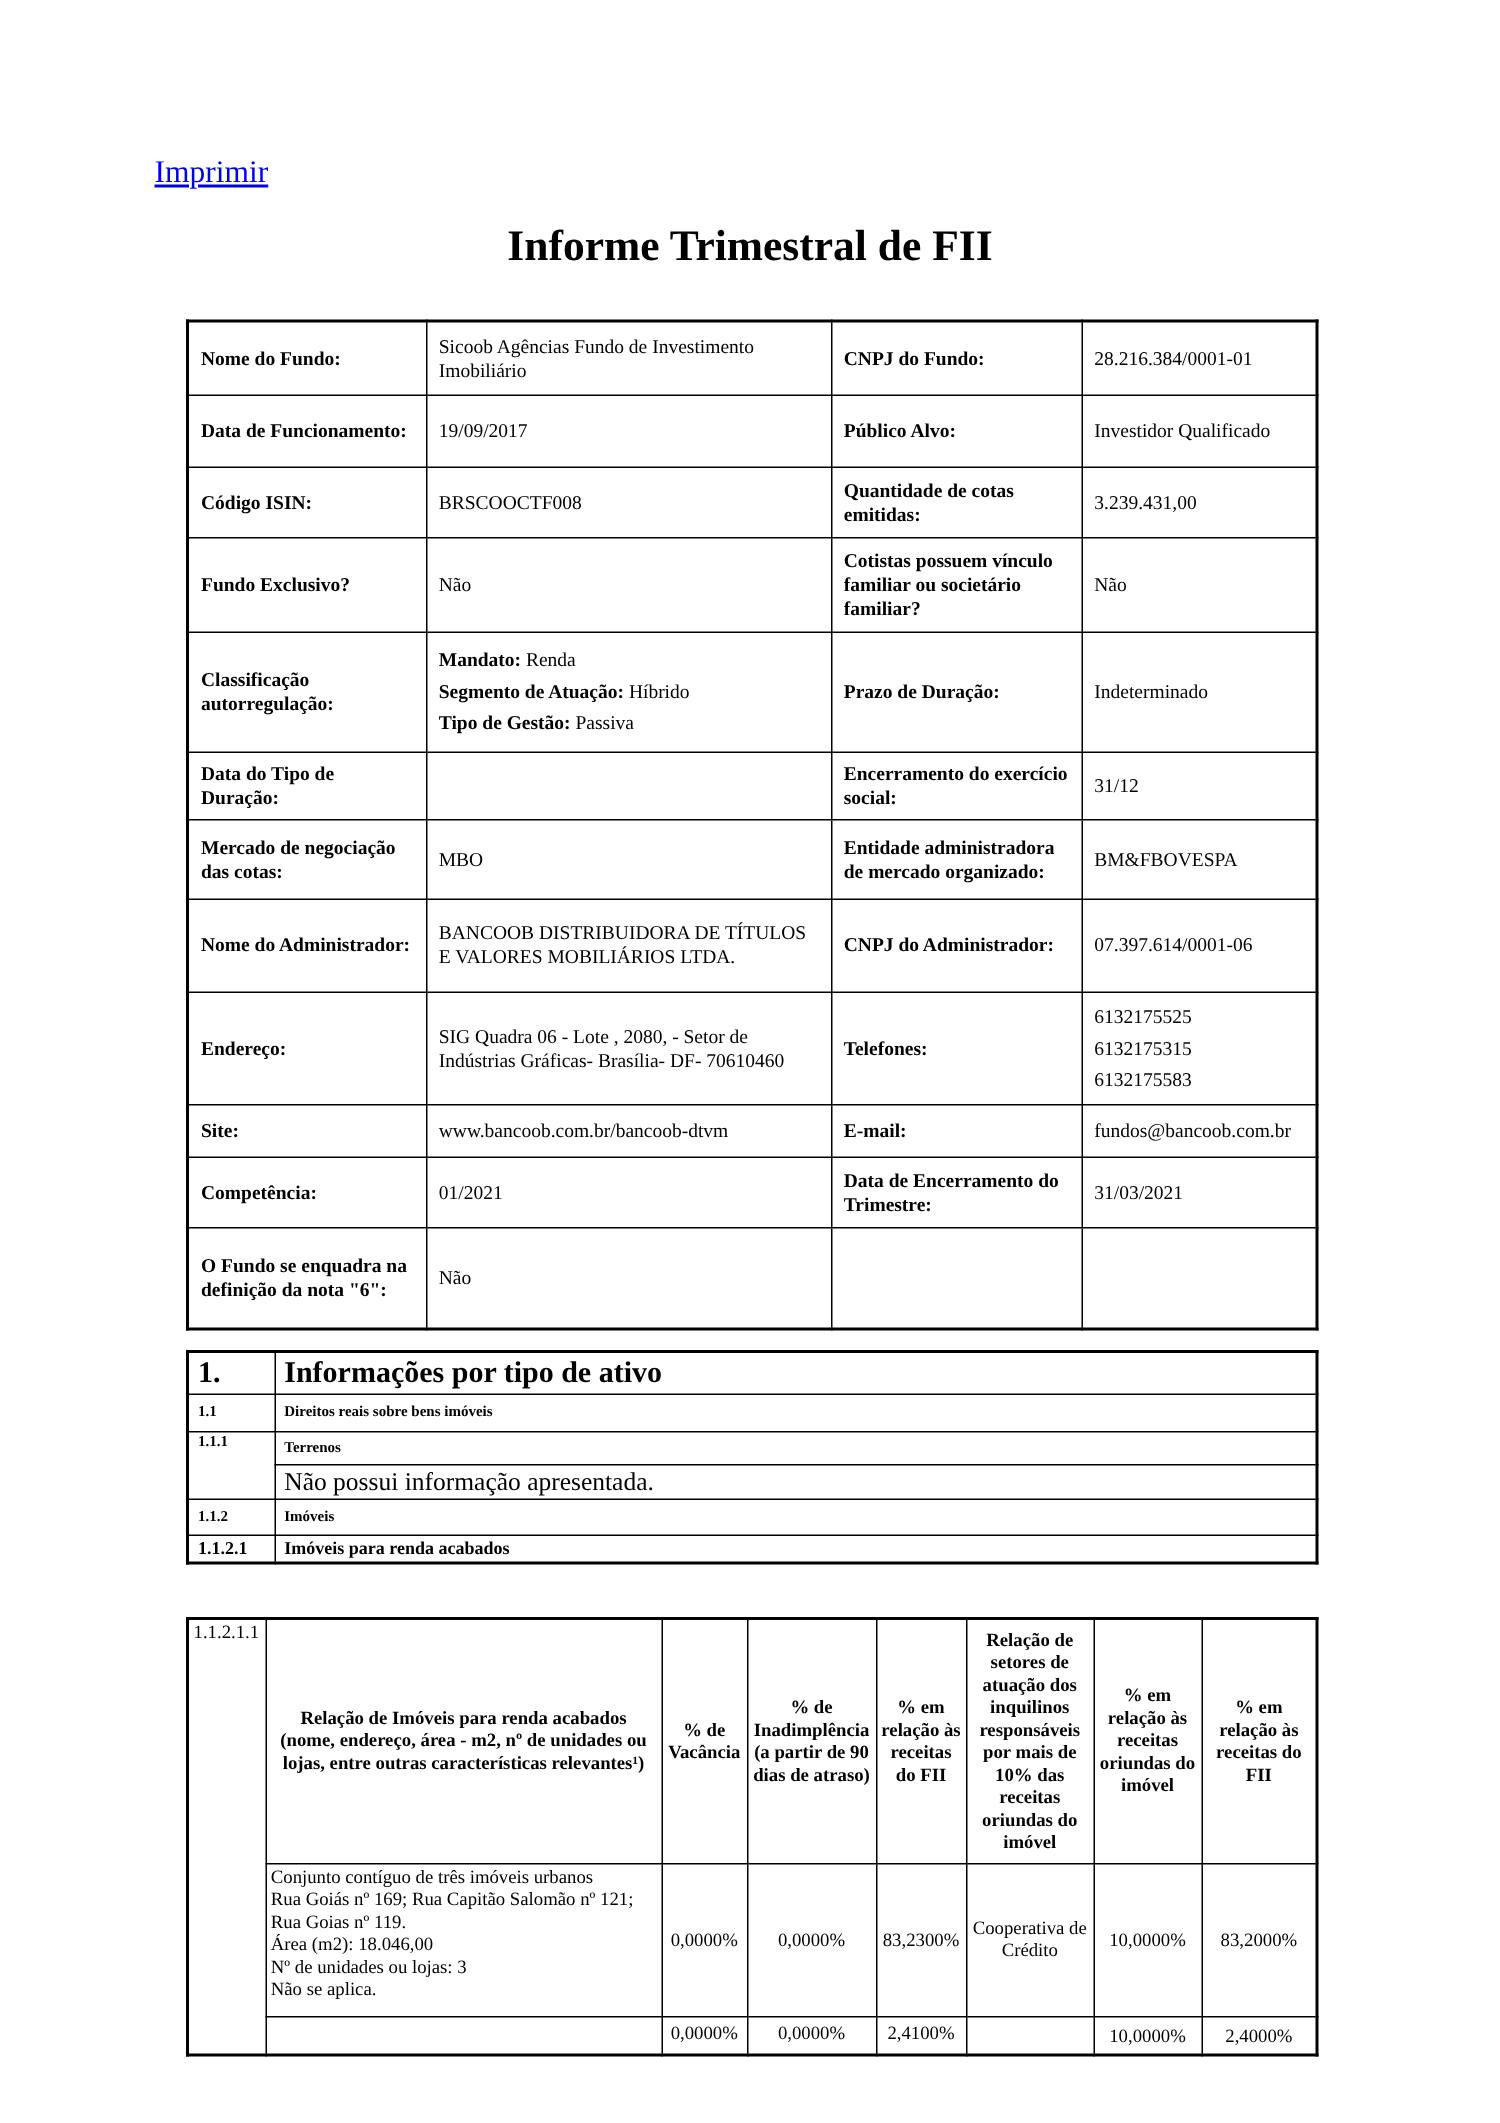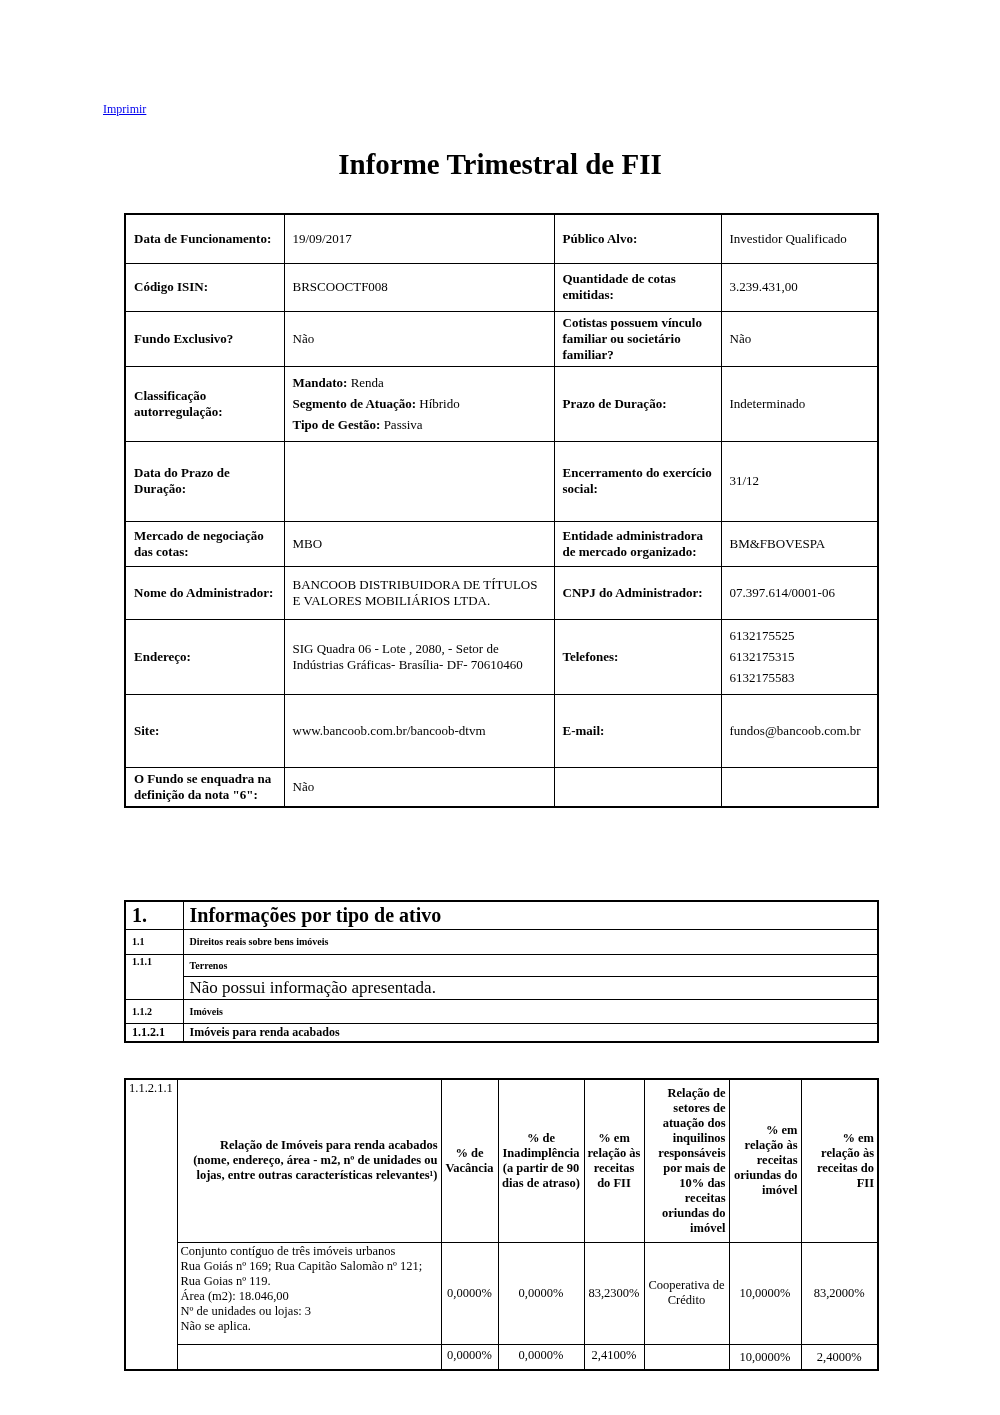--- a/index.html
+++ b/index.html
@@ -1,21 +1,21 @@
 <!DOCTYPE html>
 <html><head>
 <meta charset="utf-8">
 <style>
   html,body{margin:0;padding:0;}
   body{
     width:1000px;height:1415px;position:relative;background:#ffffff;
     font-family:"Liberation Serif", serif;color:#000;overflow:hidden;
   }
   a.print-link{
-    position:absolute;left:103px;top:102px;font-size:12px;
+    position:absolute;left:103px;top:102px;font-size:21px;
     color:#0000EE;text-decoration:underline;cursor:pointer;
   }
   h1.page-title{
     position:absolute;left:0;top:148px;width:1000px;margin:0;
     text-align:center;font-size:29px;font-weight:bold;
   }
   table{border-collapse:collapse;table-layout:fixed;}
   td,th{border:1px solid #000;overflow:hidden;}
 
   
@@ -51,21 +51,21 @@
   .sec-table tr:nth-child(6){height:17px}
 
   
   .assets-table{position:absolute;left:124px;top:1078px;width:753px;border:2px solid #000;}
   .assets-table th,.assets-table td{font-size:12.5px;line-height:15px;padding:1px 3px;}
   .assets-table th{font-weight:bold;vertical-align:middle;}
   .assets-table tr:nth-child(1){height:163px}
   .assets-table tr:nth-child(2){height:102px}
   .assets-table tr:nth-child(3){height:26px}
   .num-cell{vertical-align:top;text-align:left;font-size:12.5px;padding:2px 2px 2px 4px;}
-  .th-left{text-align:right;margin-top:28px;}
+  .th-left{text-align:center;margin-top:28px;}
   .th-center{text-align:center;}
   .desc-cell{vertical-align:top;text-align:left;padding:3px 5px;}
   .val-cell{text-align:center;vertical-align:middle;}
   .r2 .val-cell{vertical-align:top;padding-top:3px;}
   .r2 .val-low{vertical-align:bottom;padding-bottom:4px;}
 </style>
 </head>
 <body>
 
 <a class="print-link">Imprimir</a>
@@ -73,20 +73,26 @@
 <h1 class="page-title">Informe Trimestral de FII</h1>
 
 <table class="info-table">
   <colgroup>
       <col style="width:159px">
       <col style="width:270px">
       <col style="width:167px">
       <col style="width:157px">
     </colgroup>
   <tbody>
+      <tr>
+    <td class="lbl">Nome do Fundo:</td>
+    <td>Sicoob Agências Fundo de Investimento Imobiliário</td>
+    <td class="lbl">CNPJ do Fundo:</td>
+    <td>28.216.384/0001-01</td>
+  </tr>
   <tr>
     <td class="lbl">Data de Funcionamento:</td>
     <td>19/09/2017</td>
     <td class="lbl">Público Alvo:</td>
     <td>Investidor Qualificado</td>
   </tr>
   <tr>
     <td class="lbl">Código ISIN:</td>
     <td>BRSCOOCTF008</td>
     <td class="lbl">Quantidade de cotas emitidas:</td>
@@ -102,21 +108,21 @@
     <td class="lbl">Classificação autorregulação:</td>
     <td>
       <p><b>Mandato:</b><span> Renda</span></p>
       <p><b>Segmento de Atuação:</b><span> Híbrido</span></p>
       <p><b>Tipo de Gestão:</b><span> Passiva</span></p>
     </td>
     <td class="lbl">Prazo de Duração:</td>
     <td>Indeterminado</td>
   </tr>
   <tr>
-    <td class="lbl">Data do Prazo de Duração:</td>
+    <td class="lbl">Data do Tipo de Duração:</td>
     <td></td>
     <td class="lbl">Encerramento do exercício social:</td>
     <td>31/12</td>
   </tr>
   <tr>
     <td class="lbl">Mercado de negociação das cotas:</td>
     <td>MBO</td>
     <td class="lbl">Entidade administradora de mercado organizado:</td>
     <td>BM&amp;FBOVESPA</td>
   </tr>
@@ -134,20 +140,26 @@
       <p>6132175525</p>
       <p>6132175315</p>
       <p>6132175583</p>
     </td>
   </tr>
   <tr>
     <td class="lbl">Site:</td>
     <td>www.bancoob.com.br/bancoob-dtvm</td>
     <td class="lbl">E-mail:</td>
     <td>fundos@bancoob.com.br</td>
+  </tr>
+  <tr>
+    <td class="lbl">Competência:</td>
+    <td>01/2021</td>
+    <td class="lbl">Data de Encerramento do Trimestre:</td>
+    <td>31/03/2021</td>
   </tr>
   <tr>
     <td class="lbl">O Fundo se enquadra na definição da nota "6":</td>
     <td>Não</td>
     <td class="lbl"></td>
     <td></td>
   </tr>
 </tbody>
   </table>
 

